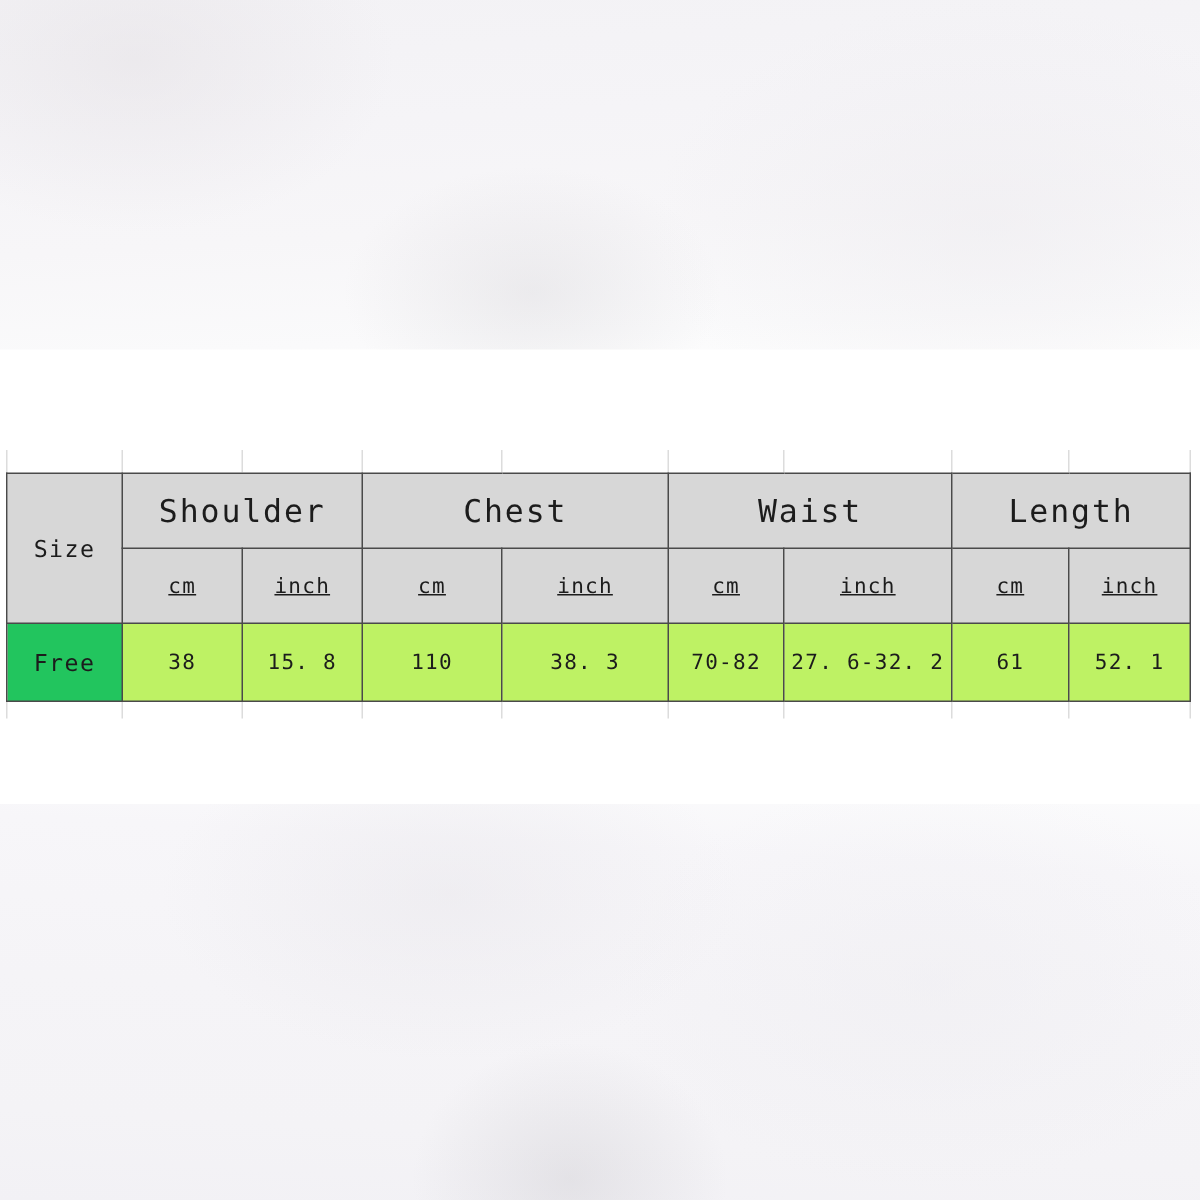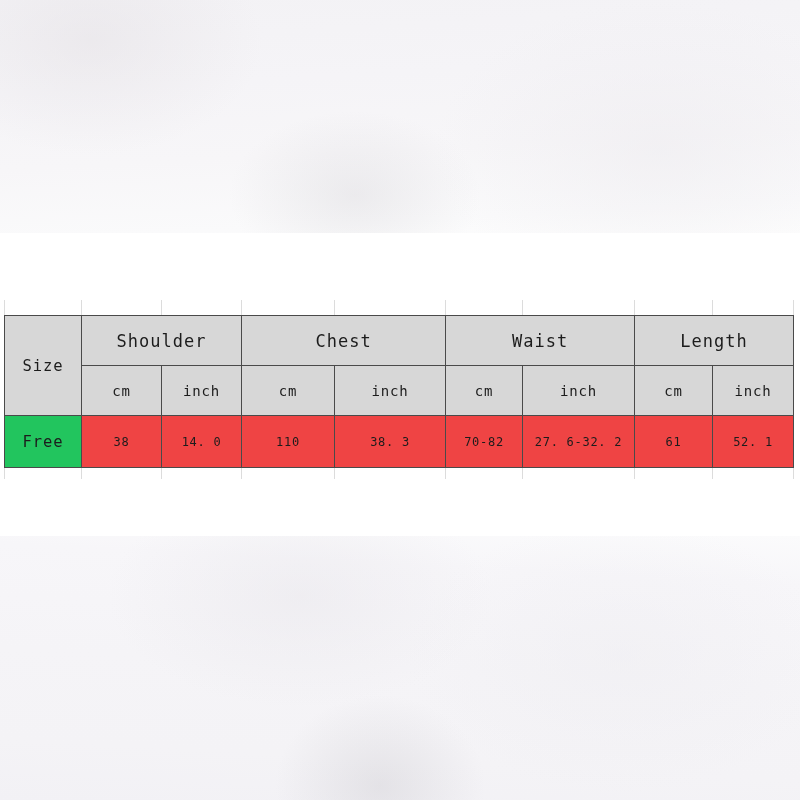--- a/index.html
+++ b/index.html
@@ -74,39 +74,40 @@
     font-family: "DejaVu Sans Mono", "Liberation Mono", monospace;
     letter-spacing: 0.06em;
     white-space: nowrap;
     padding: 0;
   }
   #size-table .hdr {
     background: #d7d7d7;
   }
   #size-table .group-label {
     height: 49px;
-    font-size: 17px;
+    font-size: 21px;
   }
   #size-table .unit-label {
     height: 49px;
     font-size: 14px;
+    text-decoration: underline;
   }
   #size-table .size-label {
     height: 98px;
     font-size: 15.5px;
   }
   #size-table .row-head {
     background: #22c55e;
     height: 51px;
     font-size: 15.5px;
   }
   #size-table .value {
-    background: #ef4444;
+    background: #bef264;
     height: 51px;
-    font-size: 12px;
+    font-size: 14px;
   }
 </style>
 </head>
 <body>
 
 <div id="page">
 
   <div class="backdrop backdrop-top"></div>
 
   <div class="backdrop backdrop-bottom"></div>
@@ -159,21 +160,21 @@
         <td class="hdr unit-label">cm</td>
         <td class="hdr unit-label">inch</td>
         <td class="hdr unit-label">cm</td>
         <td class="hdr unit-label">inch</td>
         <td class="hdr unit-label">cm</td>
         <td class="hdr unit-label">inch</td>
       </tr>
       <tr>
         <td class="row-head">Free</td>
         <td class="value">38</td>
-        <td class="value">14. 0</td>
+        <td class="value">15. 8</td>
         <td class="value">110</td>
         <td class="value">38. 3</td>
         <td class="value">70-82</td>
         <td class="value">27. 6-32. 2</td>
         <td class="value">61</td>
         <td class="value">52. 1</td>
       </tr>
     </tbody>
   </table>
 

